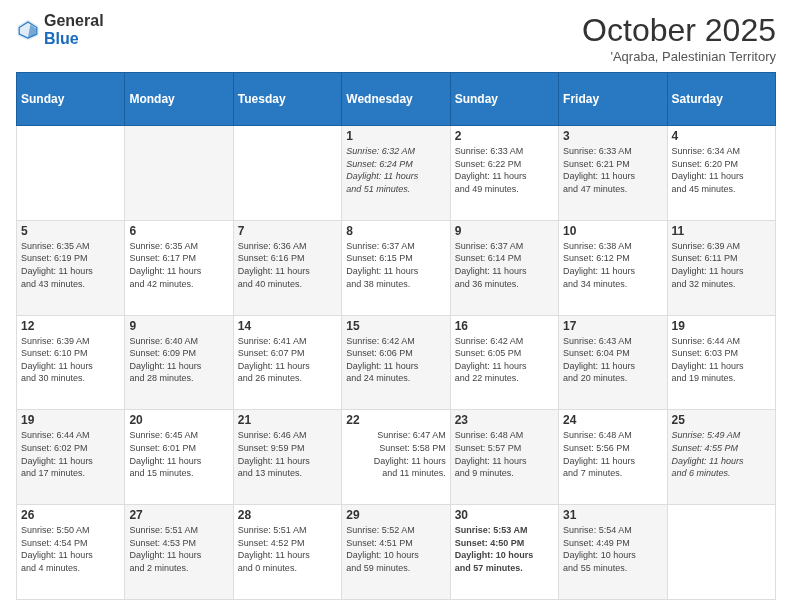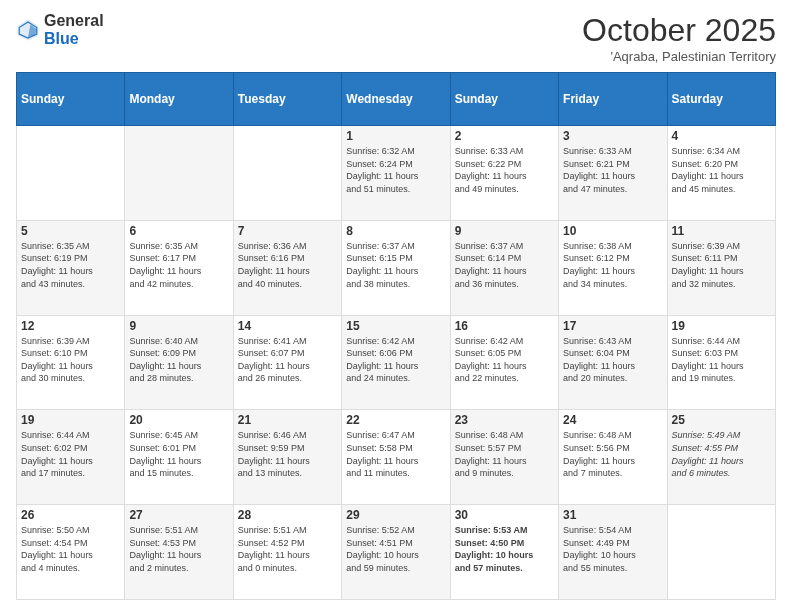--- a/index.html
+++ b/index.html
@@ -126,21 +126,21 @@
           <th>Saturday</th>
         </tr>
     </thead>
     <tbody id="calendar-body">
     <tr>
           <td></td>
           <td class="shaded"></td>
           <td></td>
           <td class="shaded">
             <span class="day-number">1</span>
-            <div class="cell-info" style="white-space: pre-line;">Sunrise: 6:32 AM
+            <div class="cell-info" style="white-space: pre-line; font-style: italic;">Sunrise: 6:32 AM
 Sunset: 6:24 PM
 Daylight: 11 hours
 and 51 minutes.</div>
           </td>
           <td>
             <span class="day-number">2</span>
             <div class="cell-info" style="white-space: pre-line;">Sunrise: 6:33 AM
 Sunset: 6:22 PM
 Daylight: 11 hours
 and 49 minutes.</div>
@@ -279,21 +279,21 @@
           </td>
           <td class="shaded">
             <span class="day-number">21</span>
             <div class="cell-info" style="white-space: pre-line;">Sunrise: 6:46 AM
 Sunset: 9:59 PM
 Daylight: 11 hours
 and 13 minutes.</div>
           </td>
           <td>
             <span class="day-number">22</span>
-            <div class="cell-info" style="white-space: pre-line;">Sunrise: 6:47 AM
+            <div class="cell-info" style="white-space: pre-line; text-align: right;">Sunrise: 6:47 AM
 Sunset: 5:58 PM
 Daylight: 11 hours
 and 11 minutes.</div>
           </td>
           <td class="shaded">
             <span class="day-number">23</span>
             <div class="cell-info" style="white-space: pre-line;">Sunrise: 6:48 AM
 Sunset: 5:57 PM
 Daylight: 11 hours
 and 9 minutes.</div>

